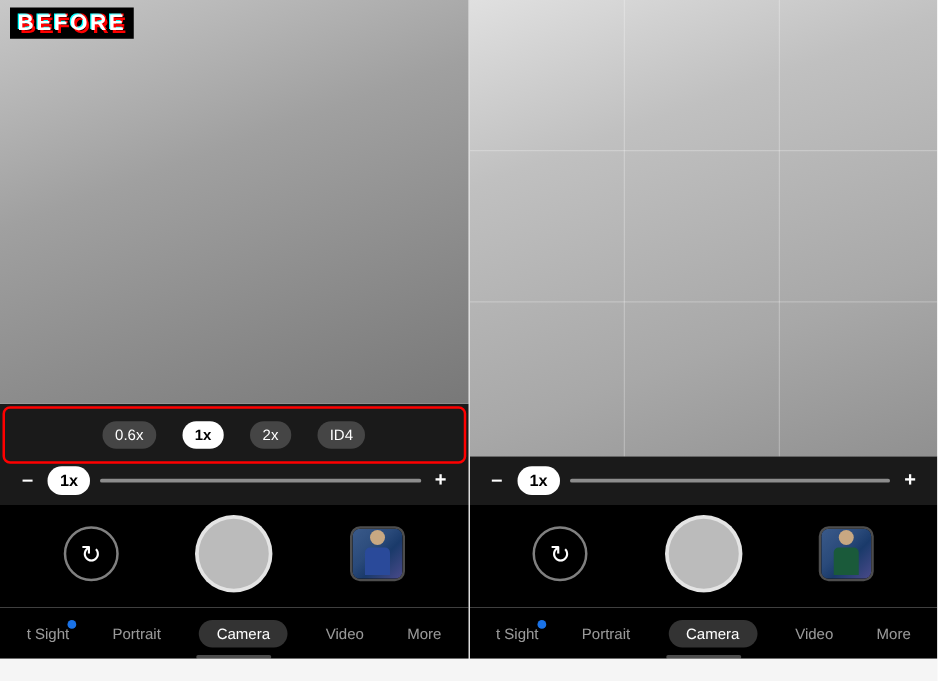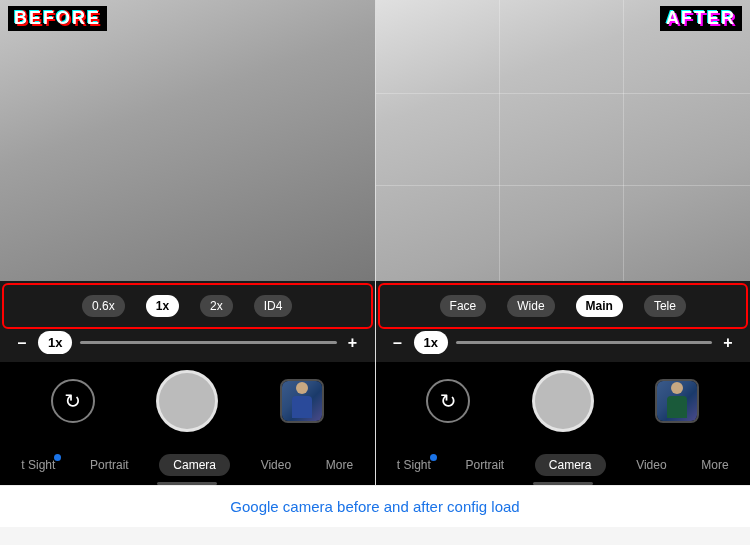--- a/index.html
+++ b/index.html
@@ -385,31 +385,23 @@
 
     <div class="phone-screen after">
       <div class="viewfinder after-view">
 
         <div class="grid-lines">
           <div class="grid-line-h" style="top: 33%;"></div>
           <div class="grid-line-h" style="top: 66%;"></div>
           <div class="grid-line-v" style="left: 33%;"></div>
           <div class="grid-line-v" style="left: 66%;"></div>
         </div>
-        <span class="corner-label after-label">AFTER</span>
       </div>
 
       <div class="camera-controls">
-        <div class="zoom-presets" style="position:relative; margin-bottom:8px; padding: 6px 0;">
-          <div class="after-red-box"></div>
-          <button class="zoom-btn">Face</button>
-          <button class="zoom-btn">Wide</button>
-          <button class="zoom-btn active">Main</button>
-          <button class="zoom-btn">Tele</button>
-        </div>
         <div class="zoom-slider-row">
           <span class="zoom-icon">–</span>
           <div class="zoom-current">1x</div>
           <div class="zoom-track"></div>
           <span class="zoom-icon">+</span>
         </div>
       </div>
 
       <div class="action-row">
         <button class="rotate-btn">
@@ -437,14 +429,13 @@
         <div class="nav-item">More</div>
       </div>
 
       <div class="scroll-bar">
         <div class="scroll-indicator"></div>
       </div>
     </div>
 
   </div>
 
-  <div class="caption">Google camera before and after config load</div>
 </div>
 
 </body></html>

